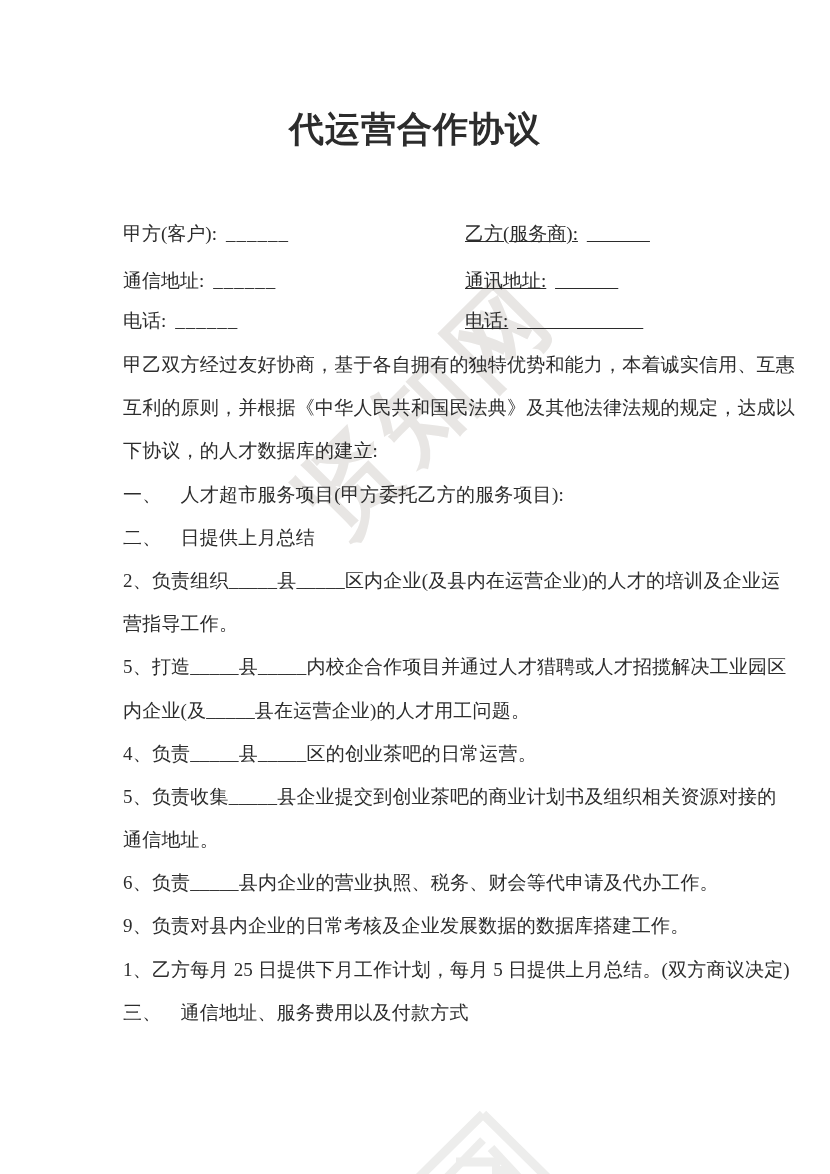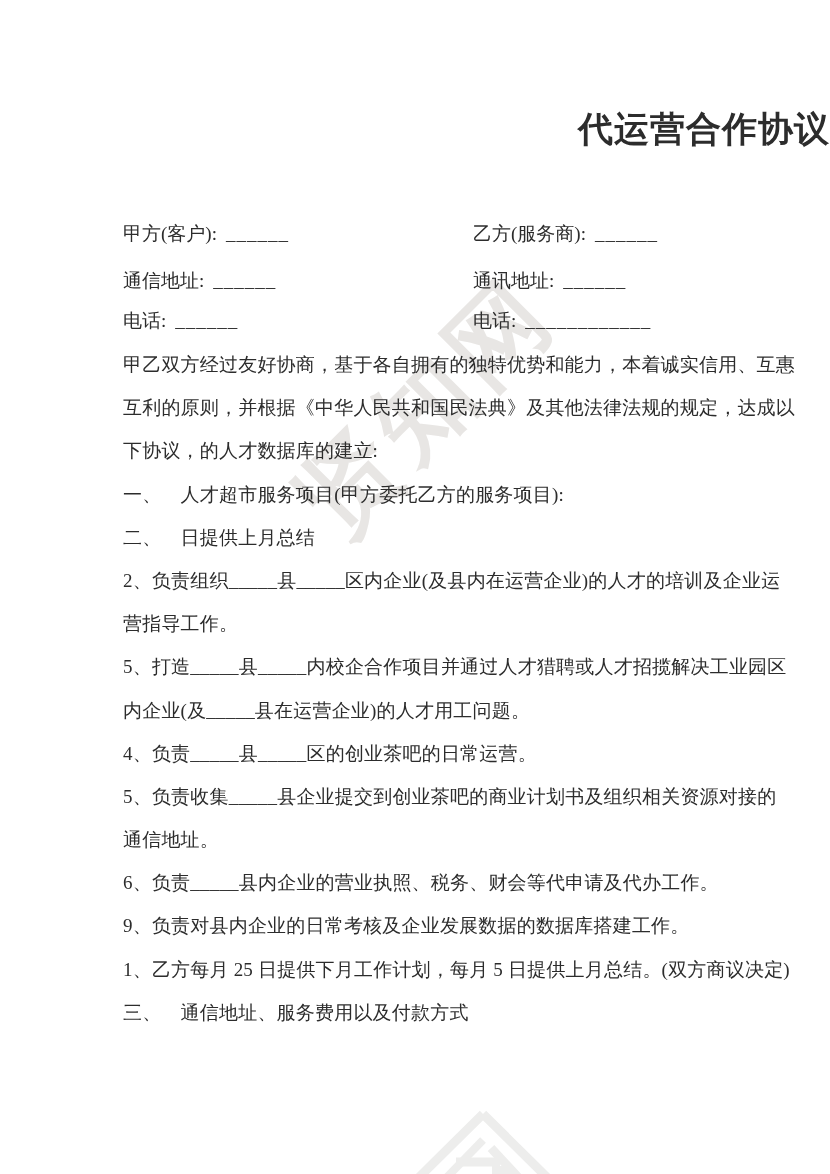--- a/index.html
+++ b/index.html
@@ -35,39 +35,39 @@
     left: 406px;
     top: 1110px;
     z-index: 0;
   }
   .doc-title {
     position: absolute;
     top: 106px;
     left: 0;
     right: 0;
     margin: 0;
-    text-align: right;
+    text-align: center;
     font-size: 35px;
     font-weight: 700;
     letter-spacing: 1px;
     z-index: 1;
   }
   .parties { position: absolute; left: 123px; top: 0; width: 592px; z-index: 1; }
   .party-row {
     position: absolute;
     left: 0;
     width: 592px;
     font-size: 19px;
     white-space: nowrap;
   }
   .party-row.r1 { top: 221px; }
   .party-row.r2 { top: 268px; }
   .party-row.r3 { top: 308px; }
   .party-cell { position: absolute; left: 0; }
-  .party-cell.right { left: 350px; }
+  .party-cell.right { left: 342px; text-decoration: underline; }
   .blank { margin-left: 9px; letter-spacing: 1px; text-align: center; }
   .doc-body {
     position: absolute;
     left: 123px;
     top: 343px;
     width: 640px;
     z-index: 1;
   }
   .body-line {
     height: 43.2px;

